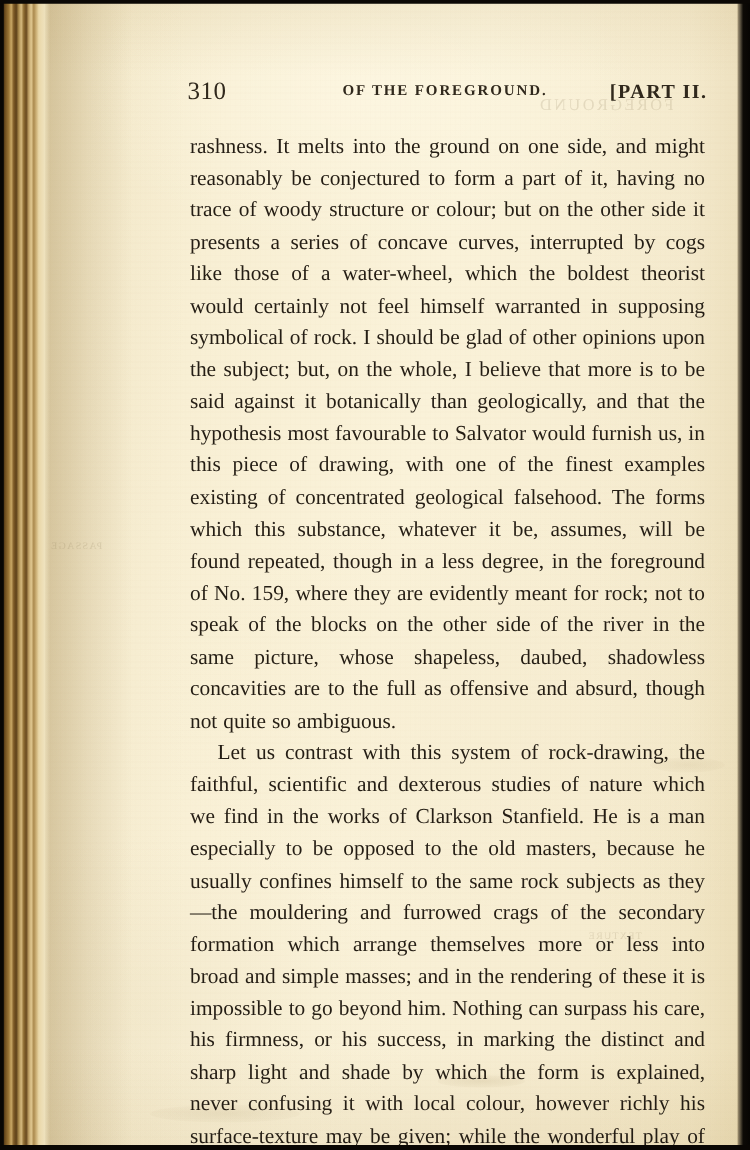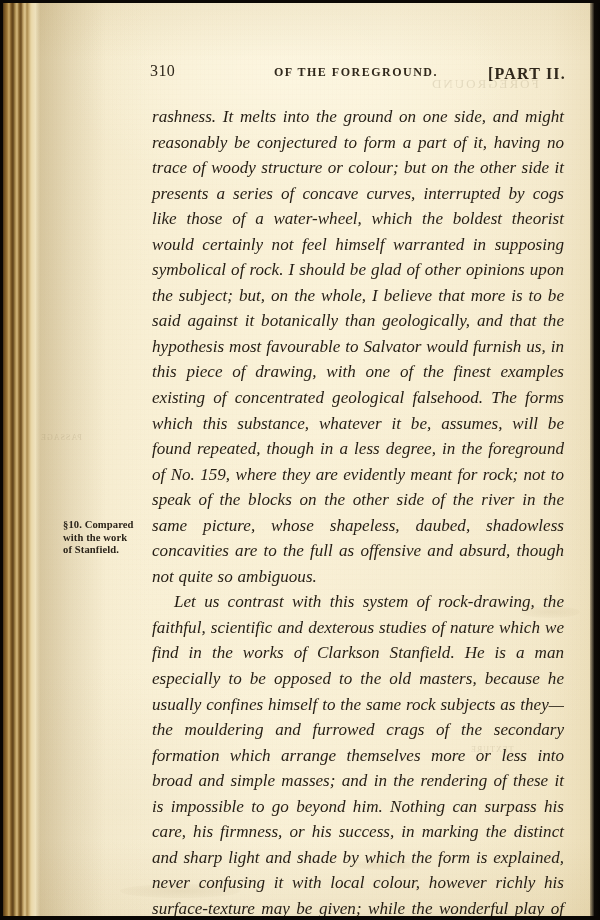--- a/index.html
+++ b/index.html
@@ -107,21 +107,21 @@
 
   .running-head {
     position: relative;
     height: 30px;
     color: #30281c;
   }
   .folio {
     position: absolute;
     left: -2px;
     top: 0;
-    font-size: 16px;
+    font-size: 20px;
     letter-spacing: 0.4px;
   }
   .head-title {
     position: absolute;
     left: 122px;
     top: 3px;
     font-size: 12px;
     font-variant: small-caps;
     letter-spacing: 1.5px;
     font-weight: 600;
@@ -142,21 +142,20 @@
     line-height: 25.55px;
     color: #241d14;
     text-align: justify;
     text-align-last: left;
     word-spacing: 0.5px;
     -webkit-font-smoothing: antialiased;
   }
   .body-copy p {
     margin: 0;
     text-indent: 0;
-    font-style: italic;
   }
   .body-copy p.indented {
     text-indent: 22px;
   }
 
   
   .sidenote {
     position: absolute;
     left: 63px;
     top: 519px;
@@ -209,25 +208,20 @@
   <div class="gutter"></div>
 
   <div class="ghost ghost-a">FOREGROUND</div>
   <div class="ghost ghost-b">passage</div>
   <div class="ghost ghost-c">texture</div>
 
   <div class="smudge smudge-1"></div>
   <div class="smudge smudge-2"></div>
   <div class="smudge smudge-3"></div>
 
-  <div class="sidenote">
-    <div>§10. Compared</div>
-    <div>with the work</div>
-    <div>of Stanfield.</div>
-  </div>
 
   <div class="textblock">
 
     <div class="running-head">
       <div class="folio">310</div>
       <div class="head-title">OF THE FOREGROUND.</div>
       <div class="head-part">[PART II.</div>
     </div>
 
     <div class="body-copy">

